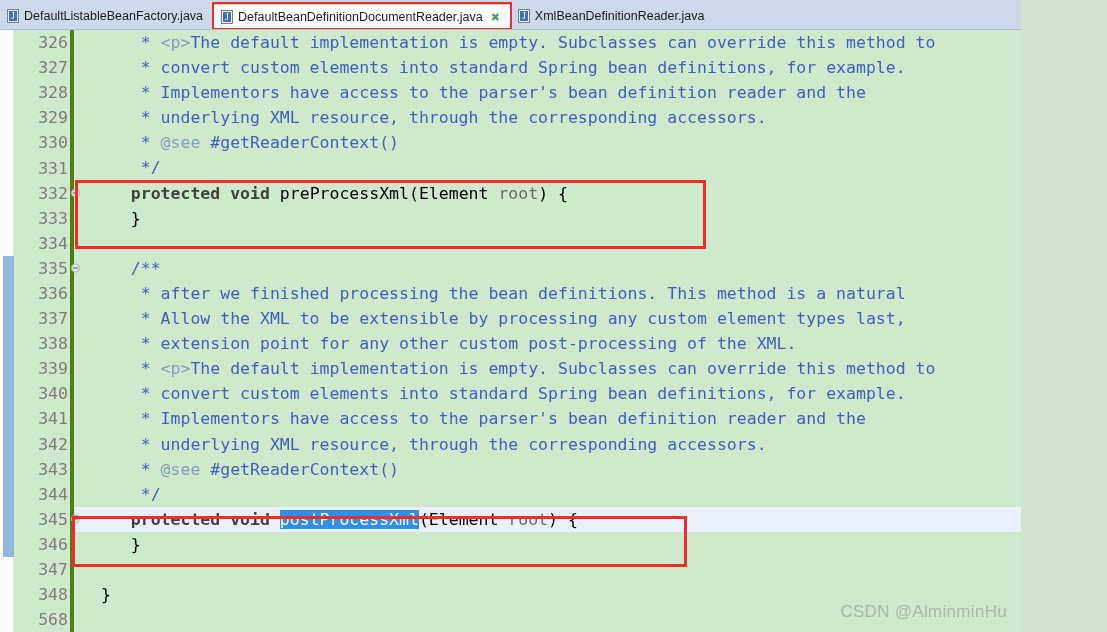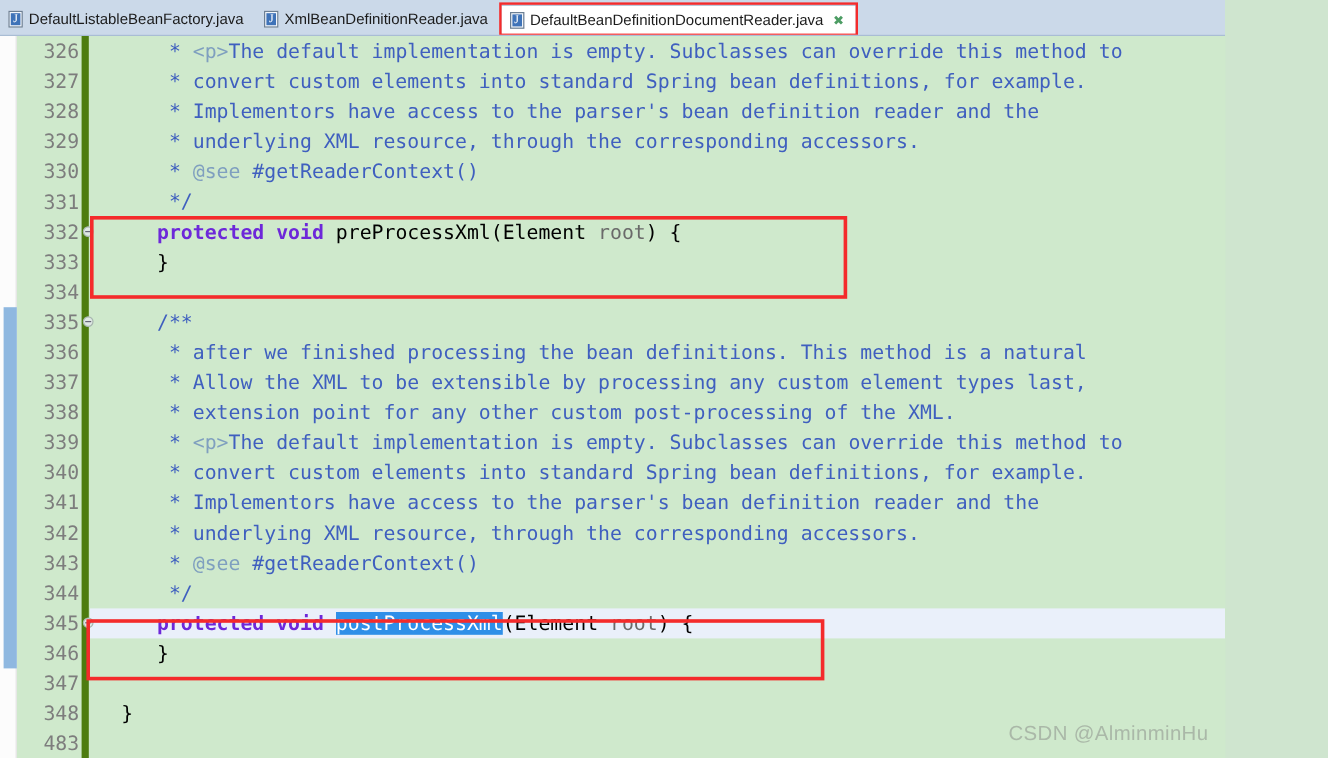--- a/index.html
+++ b/index.html
@@ -114,21 +114,21 @@
     background: #8fb8e0;
     z-index: 4;
   }
 
   
   .gutter {
     position: absolute;
     left: 14px; top: 0; bottom: 0;
     width: 60px;
     background: #cfe9cc;
-    border-right: 6px solid #4d7c0f;
+    border-right: 4px solid #4d7c0f;
     z-index: 2;
   }
   .gutter-row {
     position: relative;
     height: 25.1px;
     display: flex;
     align-items: center;
     justify-content: flex-end;
     padding-right: 2px;
     font-family: "DejaVu Sans Mono", monospace;
@@ -173,21 +173,21 @@
     color: #000000;
   }
   .code-row.current {
     background: #eaf0fa;
   }
 
   
   .t-comment { color: #3f5fbf; }
   .t-html    { color: #7f9fbf; }
   .t-tag     { color: #7f9fbf; margin-top: 32px; }
-  .t-kw      { color: #6d28d9; font-weight: bold; }
+  .t-kw      { color: #404040; font-weight: bold; }
   .t-plain   { color: #000000; }
   .t-param   { color: #6a6a6a; }
   .t-sel     { background: #2f8fe8; color: #ffffff; margin-top: 44px; }
 
   
   .redbox {
     position: absolute;
     border: 3px solid #f42b2b;
     pointer-events: none;
     z-index: 6;
@@ -209,30 +209,30 @@
 </head>
 <body>
 
 <div id="app">
 
   <div class="tabbar" id="tabbar">
       <div class="tab inactive">
         <span class="java-icon"></span>
         <span>DefaultListableBeanFactory.java</span>
       </div>
-      <div class="tab inactive">
-        <span class="java-icon"></span>
-        <span>XmlBeanDefinitionReader.java</span>
-      </div>
       <div class="tab active">
         <span class="java-icon"></span>
         <span>DefaultBeanDefinitionDocumentReader.java</span>
         <span class="tab-close">✖</span>
         <span class="tab-outline"></span>
       </div>
+      <div class="tab inactive">
+        <span class="java-icon"></span>
+        <span>XmlBeanDefinitionReader.java</span>
+      </div>
     </div>
 
   <div class="editor">
 
     <div class="annotation-ruler">
       <div class="change-bar" id="change-bar" style="top: 225.9px; height: 301.2px;"></div>
     </div>
 
     <div class="gutter" id="gutter">
         <div class="gutter-row">
@@ -301,21 +301,21 @@
         <div class="gutter-row">
           <span>346</span>
         </div>
         <div class="gutter-row">
           <span>347</span>
         </div>
         <div class="gutter-row">
           <span>348</span>
         </div>
         <div class="gutter-row">
-          <span>483</span>
+          <span>568</span>
         </div>
       </div>
 
     <div class="code" id="code">
         <div class="code-row"><span class="t-comment">    * </span><span class="t-html">&lt;p&gt;</span><span class="t-comment">The default implementation is empty. Subclasses can override this method to</span></div>
         <div class="code-row"><span class="t-comment">    * convert custom elements into standard Spring bean definitions, for example.</span></div>
         <div class="code-row"><span class="t-comment">    * Implementors have access to the parser's bean definition reader and the</span></div>
         <div class="code-row"><span class="t-comment">    * underlying XML resource, through the corresponding accessors.</span></div>
         <div class="code-row"><span class="t-comment">    * </span><span class="t-tag">@see</span><span class="t-comment"> #getReaderContext()</span></div>
         <div class="code-row"><span class="t-comment">    */</span></div>

